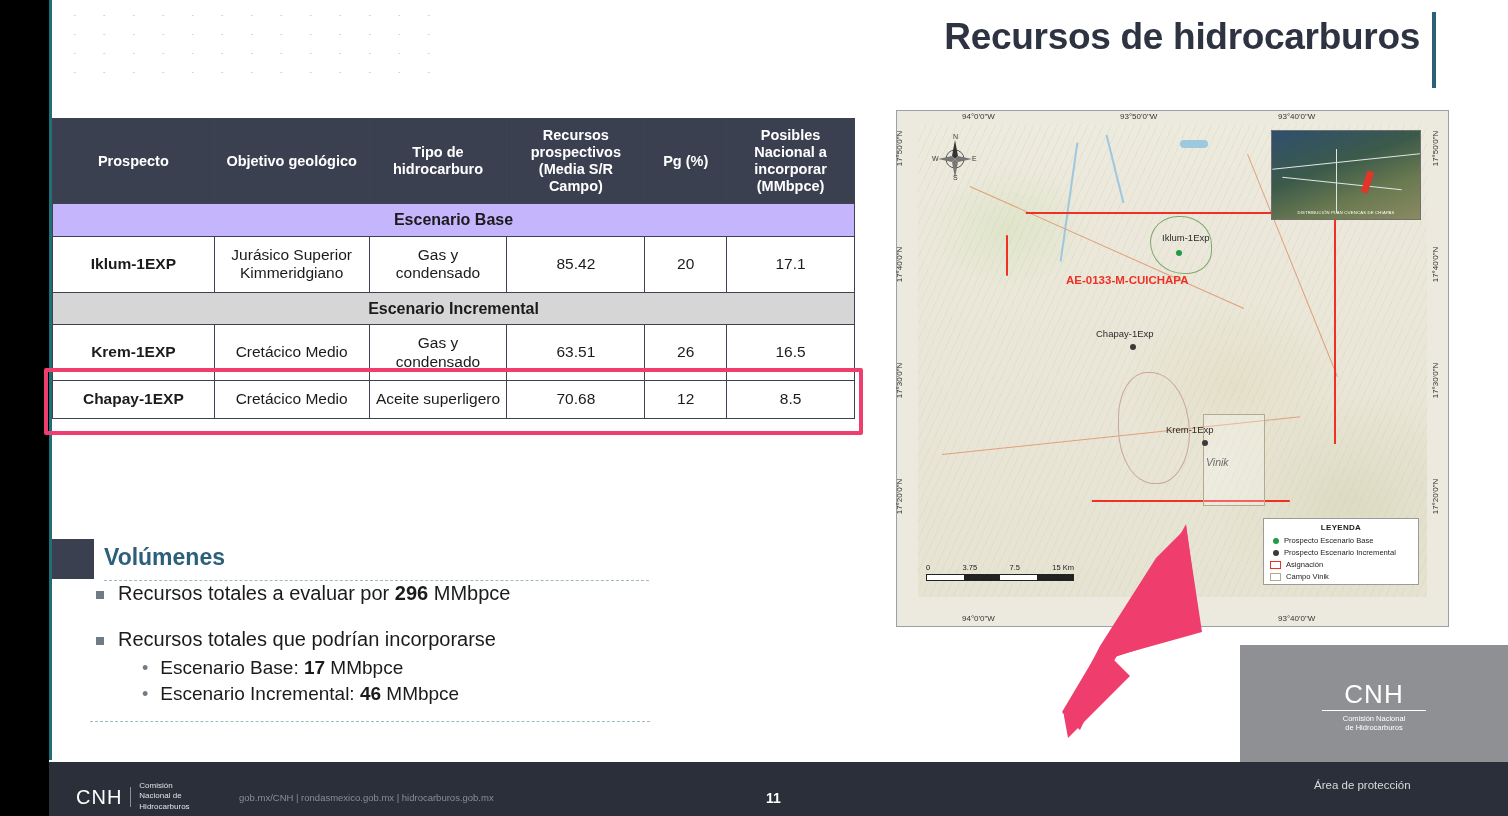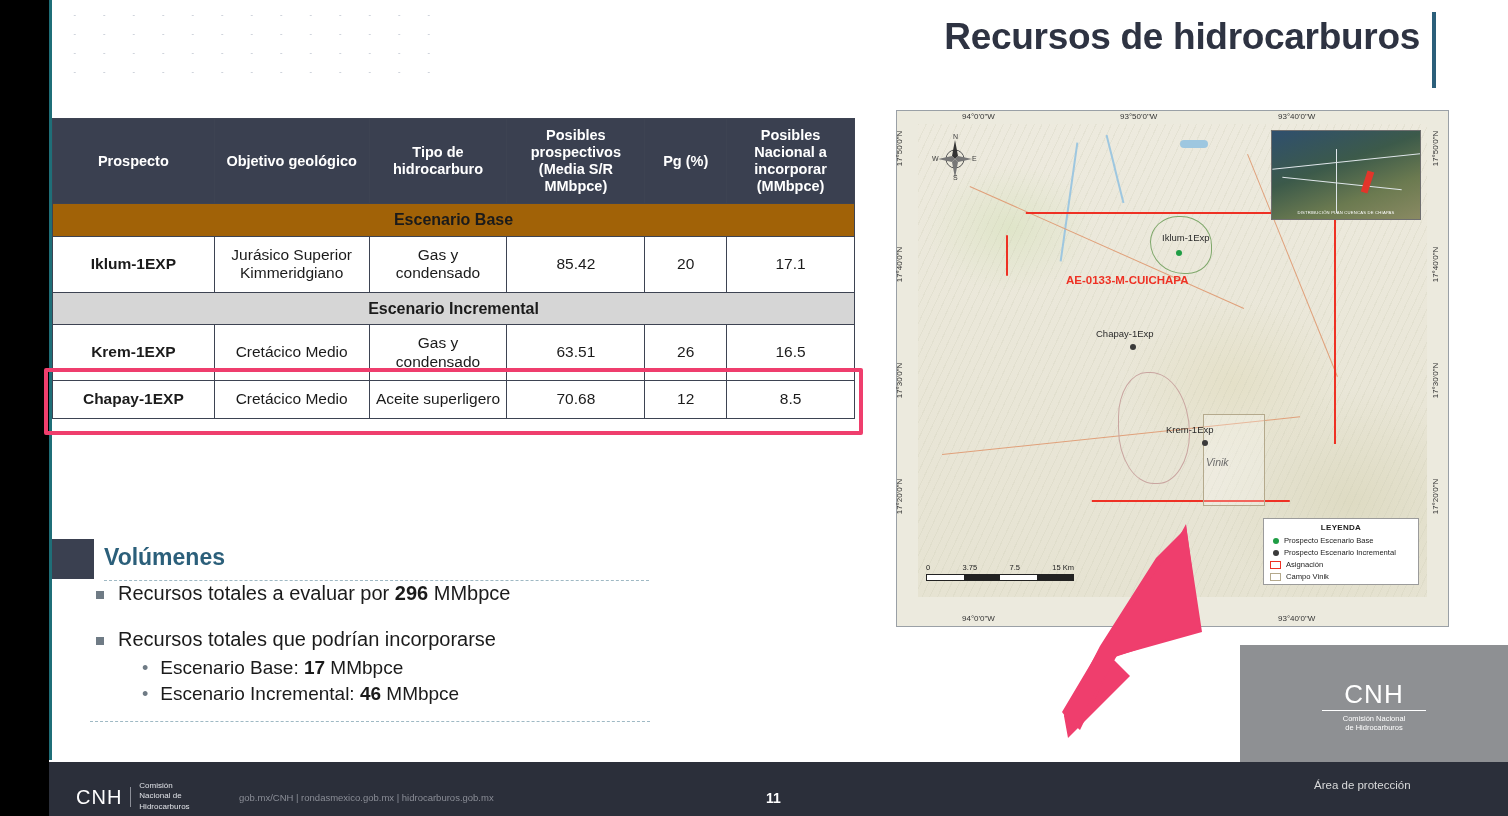--- a/index.html
+++ b/index.html
@@ -36,21 +36,21 @@
     border-collapse:collapse;
     font-size:15.5px; color:#1b1b1b;
   }
   .tbl td, .tbl th { border:1px solid #3d4352; }
   .tbl thead th {
     background:#3a4050; color:#fff; font-size:14.5px; font-weight:bold;
     padding:8px 4px; text-align:center; line-height:1.18;
     vertical-align:middle;
   }
   .tbl td { text-align:center; padding:9px 5px; line-height:1.2; vertical-align:middle; }
-  .scn-base td { background:#a16207; font-weight:bold; font-size:16px; color:#1b1b1b; padding:6px; }
+  .scn-base td { background:#c4b5fd; font-weight:bold; font-size:16px; color:#1b1b1b; padding:6px; }
   .scn-inc td { background:#d6d6d6; font-weight:bold; font-size:16px; color:#1b1b1b; padding:6px; }
   .prospecto { font-weight:bold; }
   .r-highlight td { position:relative; }
   .hl-box {
     position:absolute; left:44px; top:368px; width:819px; height:67px;
     border:4px solid #ef3e6d; border-radius:2px; pointer-events:none;
   }
   .col-p  { width:162px; }
   .col-og { width:155px; }
   .col-th { width:138px; }
@@ -180,21 +180,21 @@
 
 <div class="title">Recursos de hidrocarburos</div>
 <div class="title-bar"></div>
 
 <table class="tbl">
   <thead>
     <tr>
       <th class="col-p">Prospecto</th>
       <th class="col-og">Objetivo geológico</th>
       <th class="col-th">Tipo de hidrocarburo</th>
-      <th class="col-rp">Posibles prospectivos (Media S/R MMbpce)</th>
+      <th class="col-rp">Recursos prospectivos (Media S/R Campo)</th>
       <th class="col-pg">Pg (%)</th>
       <th class="col-pr">Posibles Nacional a incorporar (MMbpce)</th>
     </tr>
   </thead>
   <tbody>
     <tr class="scn-base">
       <td colspan="6">Escenario Base</td>
     </tr>
     <tr>
       <td class="prospecto">Iklum-1EXP</td>

